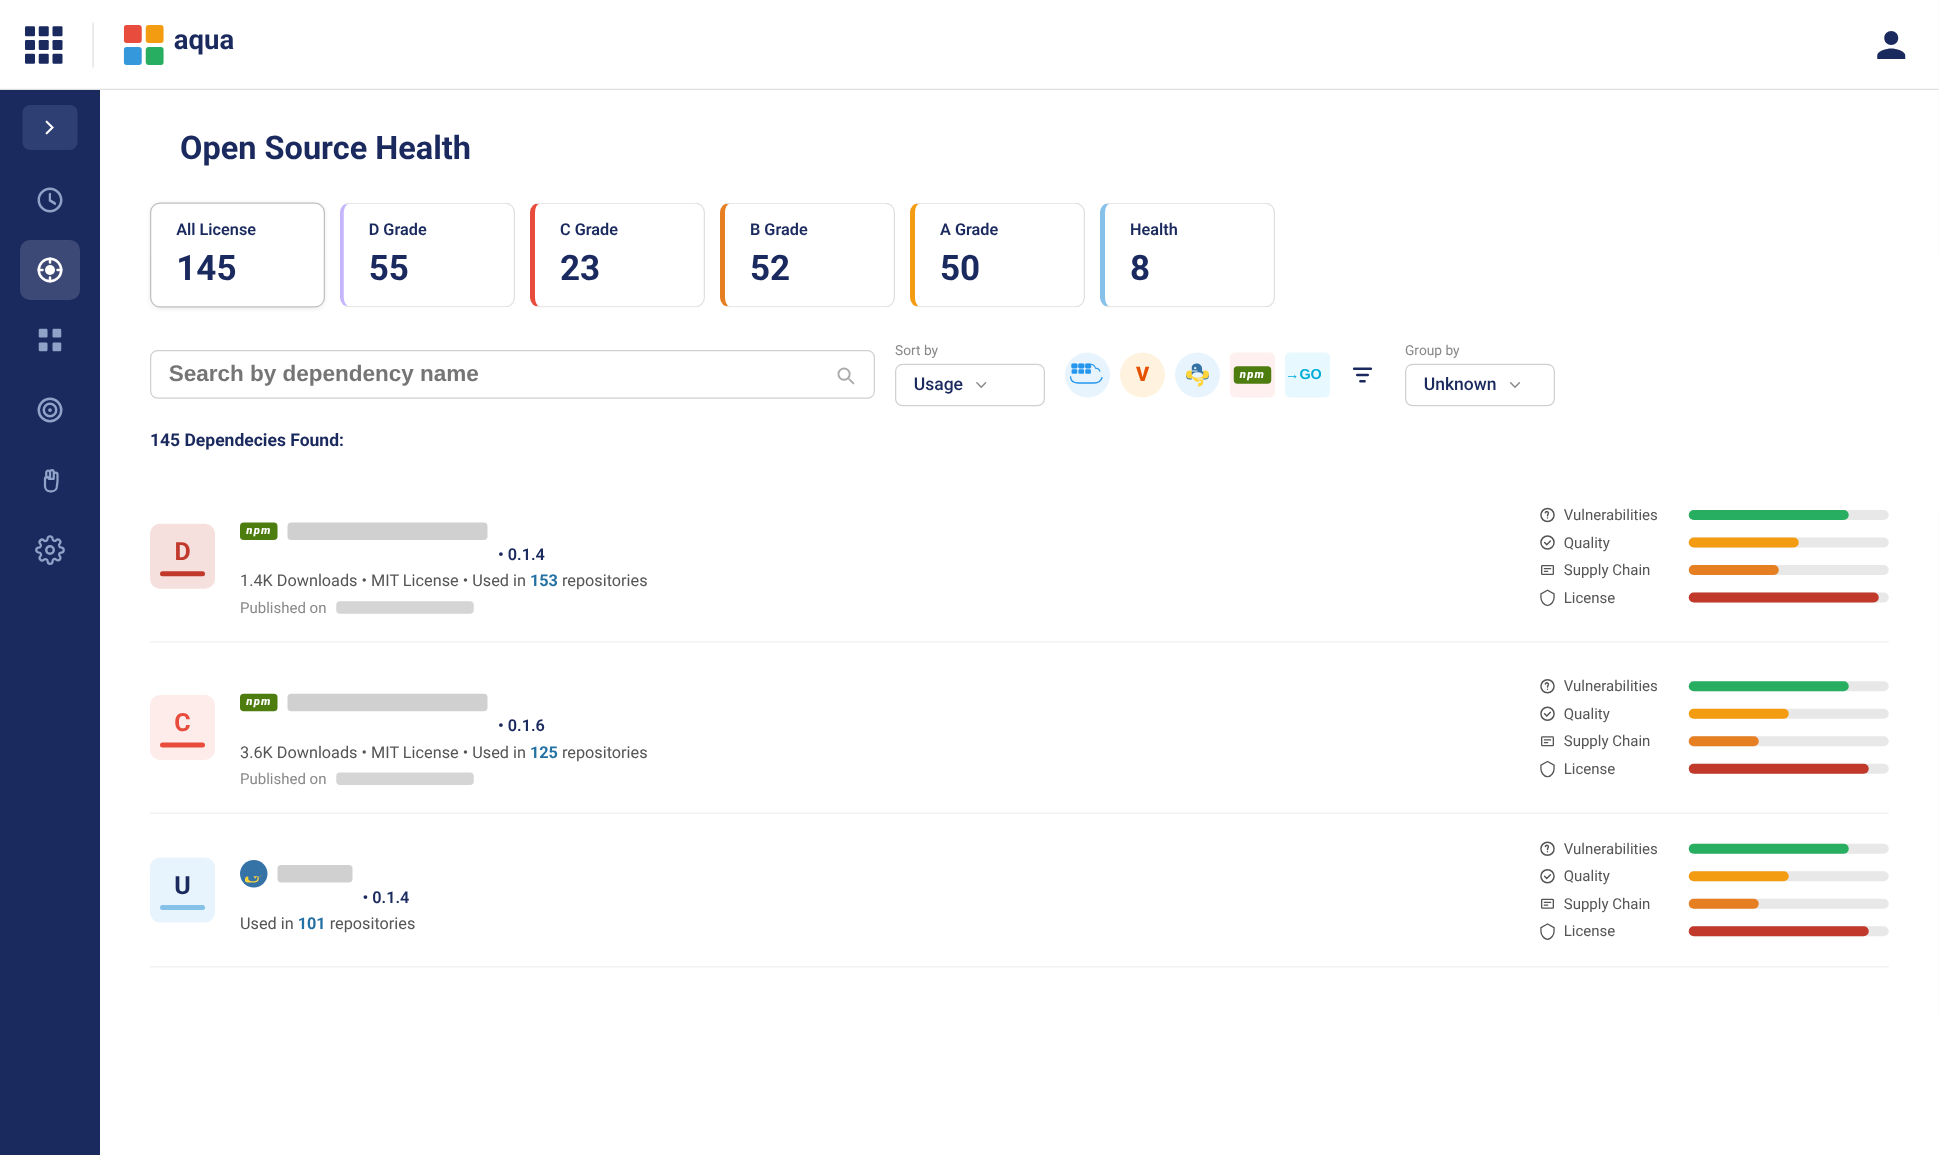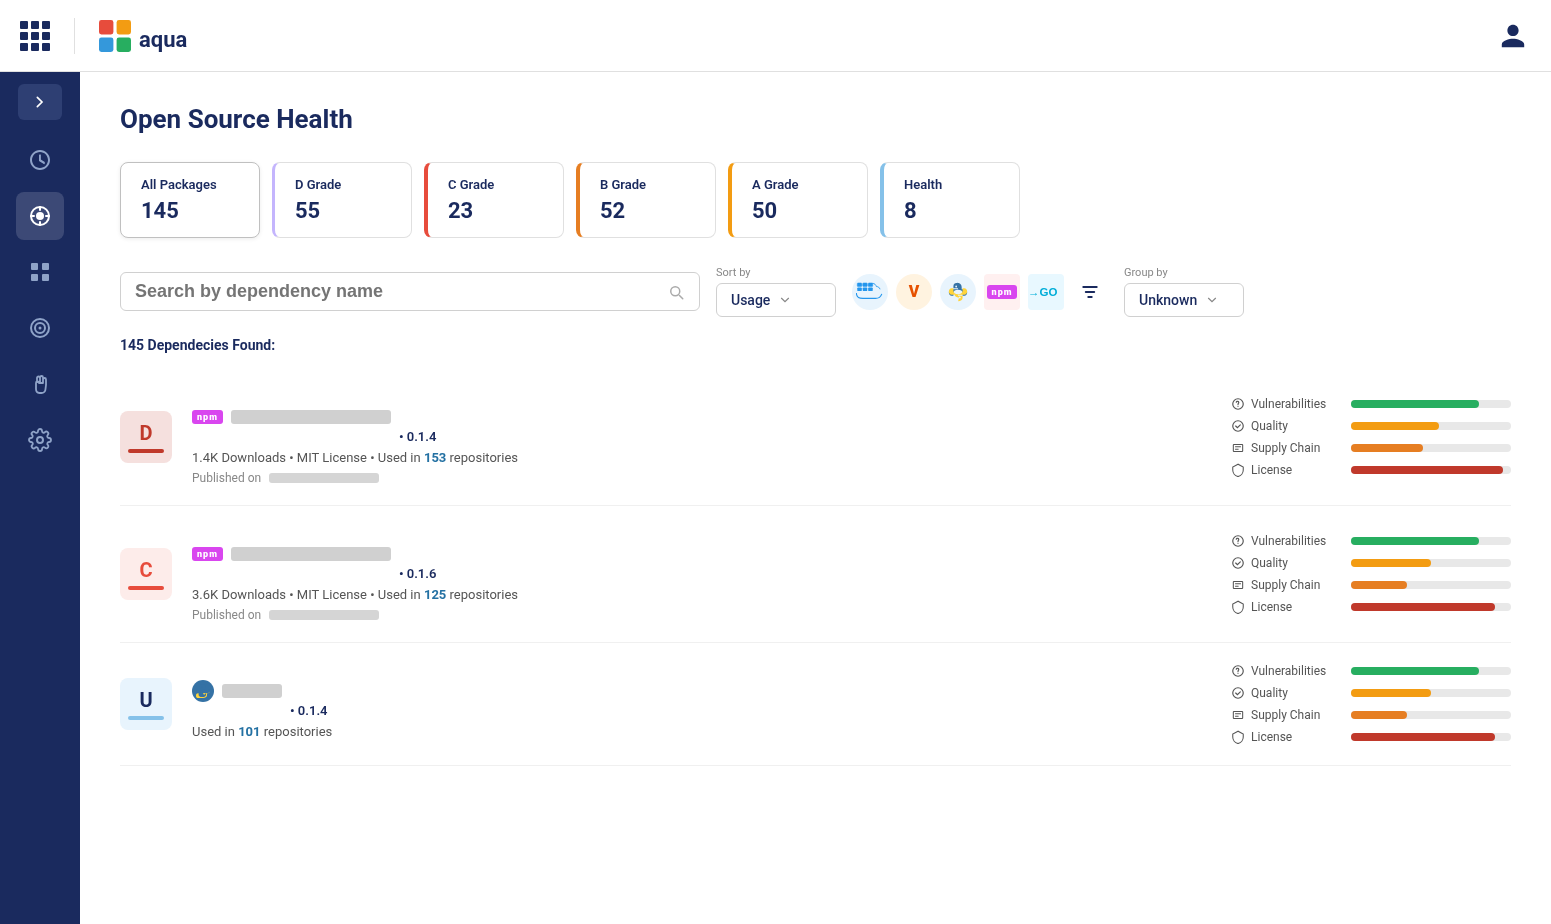--- a/index.html
+++ b/index.html
@@ -14,21 +14,21 @@
       align-items: center;
       justify-content: space-between;
       padding: 0 20px;
       flex-shrink: 0;
       z-index: 10;
     }
     .top-nav-left { display: flex; align-items: center; gap: 16px; }
     .grid-icon { display: grid; grid-template-columns: repeat(3,8px); grid-template-rows: repeat(3,8px); gap: 3px; }
     .grid-icon span { width: 8px; height: 8px; background: #1a2a5e; border-radius: 1px; display: block; }
     .nav-divider { width: 1px; height: 36px; background: #e0e0e0; margin: 0 8px; }
-    .logo { display: flex; align-items: flex-end; gap: 8px; font-size: 22px; font-weight: 700; color: #1a2a5e; }
+    .logo { display: flex; align-items: flex-start; gap: 8px; font-size: 22px; font-weight: 700; color: #1a2a5e; }
     .logo-icon { width: 32px; height: 32px; }
     .user-icon { width: 36px; height: 36px; display: flex; align-items: center; justify-content: center; }
     .user-icon svg { width: 28px; height: 28px; fill: #1a2a5e; }
 
     
     .app-body { display: flex; flex: 1; overflow: hidden; }
 
     
     .sidebar {
       width: 80px;
@@ -64,34 +64,35 @@
       background: #fff;
       overflow-y: auto;
       padding: 32px 40px;
     }
 
     .page-title {
       font-size: 26px;
       font-weight: 700;
       color: #1a2a5e;
       margin-bottom: 28px;
+      margin-left: 24px;
     }
 
     
     .grade-cards { display: flex; gap: 12px; margin-bottom: 28px; }
     .grade-card {
       border: 1.5px solid #e0e0e0;
       border-radius: 8px;
       padding: 14px 20px;
       min-width: 140px;
       cursor: pointer;
     }
     .grade-card.active { background: #fff; border-color: #c0c0c0; box-shadow: 0 1px 4px rgba(0,0,0,0.08); }
     .grade-card-label { font-size: 13px; font-weight: 600; color: #1a2a5e; margin-bottom: 6px; }
-    .grade-card-value { font-size: 22px; font-weight: 700; color: #1a2a5e; }
+    .grade-card-value { font-size: 28px; font-weight: 700; color: #1a2a5e; }
     .grade-card-border-d { border-left: 3px solid #c4b5fd; }
     .grade-card-border-c { border-left: 4px solid #e74c3c; }
     .grade-card-border-b { border-left: 4px solid #e67e22; }
     .grade-card-border-a { border-left: 4px solid #f39c12; }
     .grade-card-border-u { border-left: 4px solid #85c1e9; }
 
     
     .filters-row {
       display: flex;
       align-items: center;
@@ -180,22 +181,22 @@
     
     .score-bars { display: flex; flex-direction: column; gap: 8px; min-width: 280px; }
     .score-row { display: flex; align-items: center; gap: 10px; }
     .score-label { font-size: 12px; color: #555; width: 110px; display: flex; align-items: center; gap: 6px; }
     .score-label svg { width: 14px; height: 14px; }
     .score-bar-bg { flex: 1; height: 8px; background: #e8e8e8; border-radius: 4px; max-width: 160px; }
     .score-bar-fill { height: 8px; border-radius: 4px; }
 
     
     .npm-badge {
-      background: #d946ef; color: #fff; font-size: 9px; font-weight: 900;
-      padding: 2px 5px; border-radius: 3px; letter-spacing: 1px;
+      background: #4d7c0f; color: #fff; font-size: 9px; font-weight: 900;
+      padding: 2px 5px; border-radius: 3px; letter-spacing: 1px; font-style: italic;
     }
 
     
     .python-icon {
       width: 22px; height: 22px; background: #3572A5; border-radius: 50%;
       display: flex; align-items: center; justify-content: center;
       font-size: 10px; color: #fff; font-weight: 700;
     }
 
     .group-section { display: flex; gap: 16px; align-items: flex-end; }
@@ -290,21 +291,21 @@
     </div>
   </div>
 
   <div class="main-content">
 
     <h1 class="page-title">Open Source Health</h1>
 
     <div class="grade-cards">
 
       <div class="grade-card active">
-        <div class="grade-card-label">All Packages</div>
+        <div class="grade-card-label">All License</div>
         <div class="grade-card-value">145</div>
       </div>
 
       <div class="grade-card grade-card-border-d">
         <div class="grade-card-label">D Grade</div>
         <div class="grade-card-value">55</div>
       </div>
 
       <div class="grade-card grade-card-border-c">
         <div class="grade-card-label">C Grade</div>

